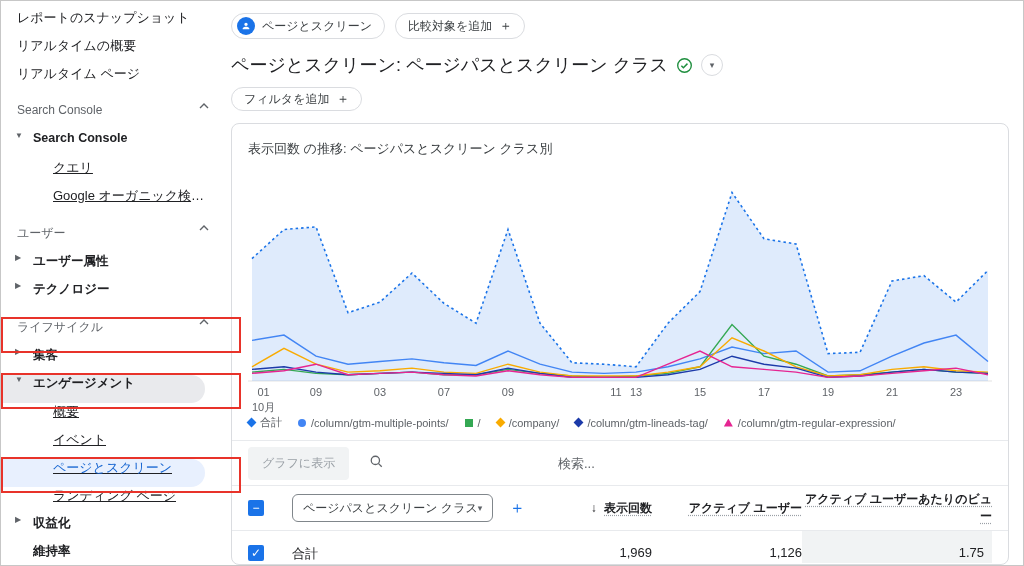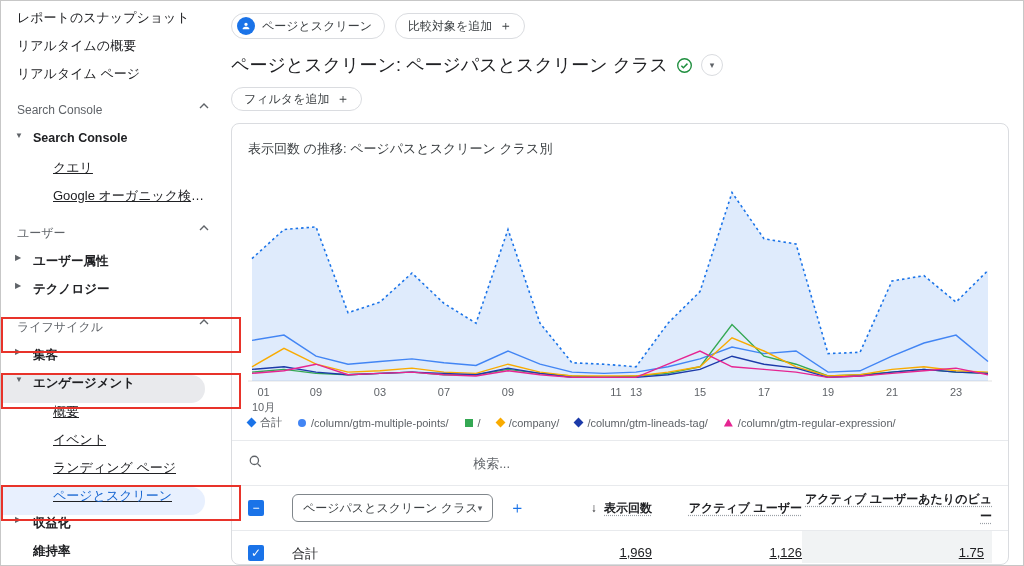--- a/index.html
+++ b/index.html
@@ -74,21 +74,21 @@
   .dim-pill { border:1px solid #80868b; border-radius:6px; height:28px; padding:0 10px; font-size:12px;
           color:#3c4043; display:inline-flex; align-items:center; cursor:pointer; background:#fff; }
   .dim-caret { font-size:9px; color:#5f6368; }
   .add-col { color:var(--accent); font-size:16px; margin-left:16px; cursor:pointer; }
   .th-metric { text-align:right; font-size:12px; font-weight:700; color:#202124; cursor:pointer; }
   .th-label { text-decoration:underline dotted; text-underline-offset:3px; text-decoration-color:#9aa0a6; }
   .sort-arrow { color:#202124; margin-right:4px; font-weight:400; }
   .table-row { align-items:stretch; }
   .cell { padding-top:14px; }
   .name-cell { font-size:13px; color:#202124; }
-  .metric-cell { text-align:right;text-decoration:underline; }
+  .metric-cell { text-align:right; }
   .metric-cell .val { font-size:13px; color:#202124; }
   .metric-cell.shaded { background:#f1f3f4; padding-right:8px;text-align:right; }
   .metric-cell { padding-right:0; }
 </style>
 </head>
 <body>
 
 <nav class="sidebar">
   <div id="sidebar-list">
       <div class="sb-row sb-item">
@@ -149,25 +149,25 @@
       <div class="sb-row sb-expand sb-bold sb-active-gray sb-highlight">
         <span class="sb-arrow">▼</span>
         <span class="sb-label">エンゲージメント</span>
       </div>
       <div class="sb-row sb-sub">
         <span class="sb-label">概要</span>
       </div>
       <div class="sb-row sb-sub">
         <span class="sb-label">イベント</span>
       </div>
-      <div class="sb-row sb-sub">
-        <span class="sb-label">ランディング ページ</span>
-      </div>
       <div class="sb-row sb-sub sb-selected sb-highlight">
         <span class="sb-label">ページとスクリーン</span>
+      </div>
+      <div class="sb-row sb-sub">
+        <span class="sb-label">ランディング ページ</span>
       </div>
       <div class="sb-row sb-expand sb-bold">
         <span class="sb-arrow">▶</span>
         <span class="sb-label">収益化</span>
       </div>
       <div class="sb-row sb-expand sb-bold">
         <span class="sb-arrow-spacer"></span>
         <span class="sb-label">維持率</span>
       </div>
     </div>
@@ -288,20 +288,21 @@
         </div>
         <div class="legend-item">
           <span class="marker marker-triangle" style="--c: #e52592;"></span>
           <span>/column/gtm-regular-expression/</span>
         </div>
       </div>
 
     <div class="divider"></div>
 
     <div class="toolbar">
+      <button class="btn-disabled">グラフに表示</button>
       <div class="search">
         <span>
           <svg width="15" height="15" viewBox="0 0 20 20" fill="none" stroke="#5f6368" stroke-width="1.7">
               <circle cx="8.5" cy="8.5" r="5.5"></circle>
               <path d="M12.8 12.8 L17 17"></path>
             </svg>
         </span>
         <input type="text" placeholder="検索..." style="">
       </div>
     </div>

